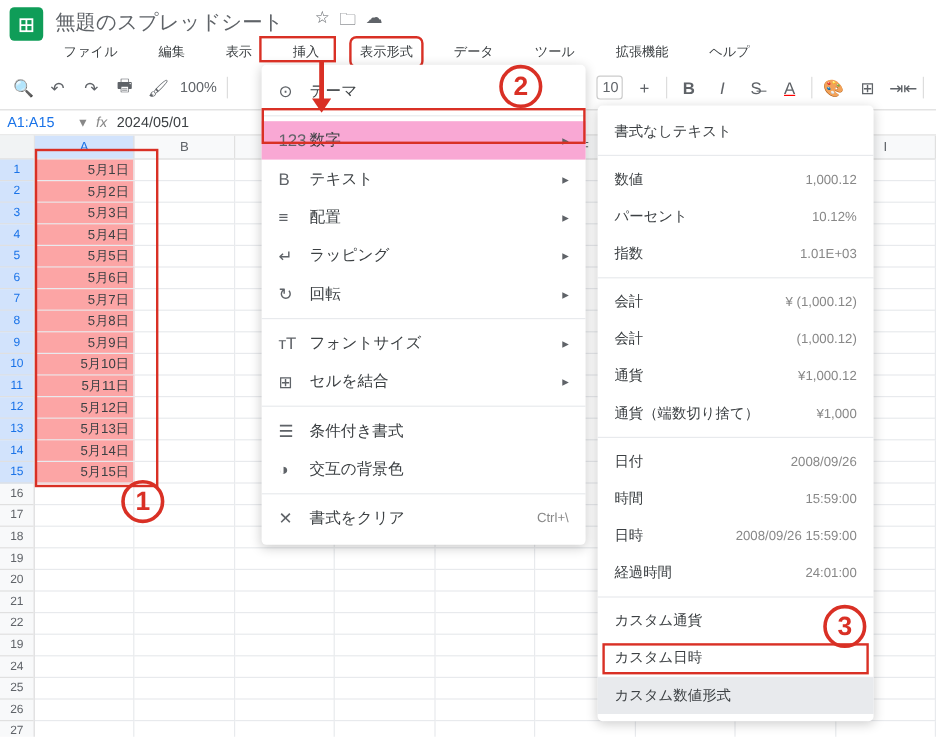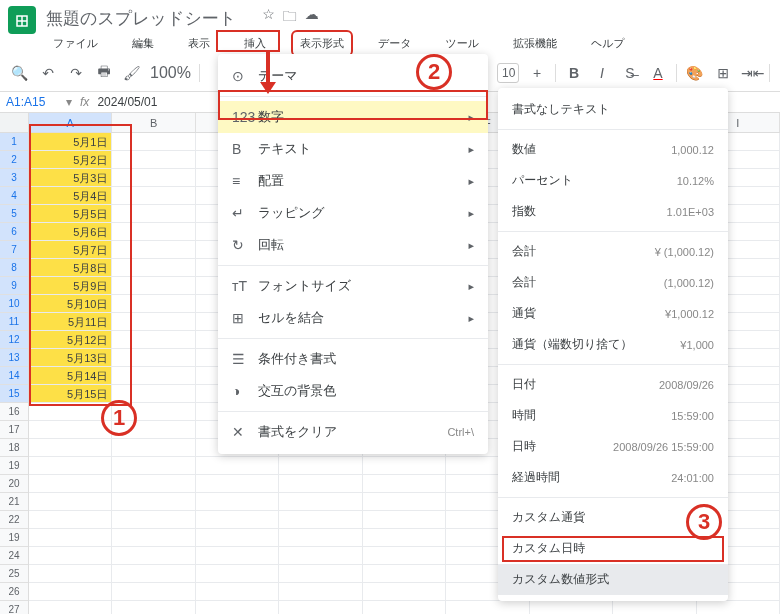--- a/index.html
+++ b/index.html
@@ -9,48 +9,48 @@
 .logo svg { fill: #fff; }
 .title-area { display: flex; flex-direction: column; }
 .doc-title { font-size: 17px; color: #5f6368; display: flex; align-items: center; gap: 26px; }
 .doc-title .icons { display: flex; gap: 8px; color: #5f6368; font-size: 14px; }
 .menubar { display: flex; gap: 20px; margin-top: 2px; font-size: 11px; }
 .menubar .mi { padding: 4px 7px; border-radius: 4px; cursor: pointer; }
 .menubar .mi.active { outline: 2px solid #d93025; }
 .toolbar { display: flex; align-items: center; gap: 8px; padding: 6px 10px; border-bottom: 1px solid #ddd; color: #5f6368; font-size: 14px; background: #fff; }
 .toolbar .tb { width: 20px; text-align: center; cursor: pointer; }
 .toolbar .sep { width: 1px; height: 18px; background: #ddd; }
-.toolbar .zoom { font-size: 16px; }
+.toolbar .zoom { font-size: 12px; }
 .toolbar .fontsize { width: 22px; border: 1px solid #ccc; padding: 2px 4px; font-size: 12px; text-align: center; border-radius: 3px; }
 .toolbar .right-group { display: flex; align-items: center; gap: 8px; margin-left: auto; }
 .name-box-row { display: flex; align-items: center; border-bottom: 1px solid #ddd; padding: 3px 6px; font-size: 12px; }
 .name-box { width: 60px; color: #1a73e8; }
 .fx { margin: 0 8px; color: #888; font-style: italic; }
 .grid-area { position: relative; display: flex; height: calc(100% - 106px); }
 .rowhdrs { display: flex; flex-direction: column; background: #f8f9fa; border-right: 1px solid #ddd; }
 .corner { height: 20px; width: 28px; border-bottom: 1px solid #ddd; background: #f1f3f4; }
 .rowhdr { height: 18px; width: 28px; font-size: 10px; color: #5f6368; text-align: center; line-height: 18px; border-bottom: 1px solid #e0e0e0; }
 .rowhdr.sel { background: #d2e3fc; color: #1a73e8; }
 .cols-data { flex: 1; overflow: hidden; }
 .colhdrs { display: flex; height: 20px; background: #f8f9fa; border-bottom: 1px solid #ddd; }
 .colhdr { width: 100px; font-size: 11px; text-align: center; line-height: 20px; border-right: 1px solid #e0e0e0; color: #5f6368; }
 .colhdr.sel { background: #d2e3fc; color: #1a73e8; }
 .rows { display: flex; flex-direction: column; }
 .row { display: flex; height: 18px; }
 .cell { width: 100px; border-right: 1px solid #e8eaed; border-bottom: 1px solid #e8eaed; font-size: 11px; padding: 0 4px; line-height: 18px; text-align: right; }
-.cell.sel { background: #fde047; }
+.cell.sel { background: #fca5a5; }
 
 
 .menu1 { position: absolute; top: 54px; left: 218px; width: 270px; background: #fff; box-shadow: 0 2px 10px rgba(0,0,0,.2); border-radius: 4px; padding: 6px 0; z-index: 10; }
 .menu1 .item { display: flex; align-items: center; padding: 7px 14px; font-size: 13px; cursor: pointer; position: relative; }
 .menu1 .item .ico { width: 26px; color: #5f6368; font-size: 14px; }
 .menu1 .item .lbl { flex: 1; }
 .menu1 .item .arrow { color: #5f6368; font-size: 11px; }
 .menu1 .item .shortcut { color: #888; font-size: 11px; }
-.menu1 .item.hov { background: #fef9c3; }
+.menu1 .item.hov { background: #f9a8d4; }
 .menu1 .div { height: 1px; background: #e8eaed; margin: 4px 0; }
 
 .menu2 { position: absolute; top: 88px; left: 498px; width: 230px; background: #fff; box-shadow: 0 2px 10px rgba(0,0,0,.2); border-radius: 4px; padding: 6px 0; z-index: 11; font-size: 12px; }
 .menu2 .item { display: flex; align-items: center; padding: 7px 14px; cursor: pointer; }
 .menu2 .item .lbl { flex: 1; }
 .menu2 .item .val { color: #888; font-size: 11px; }
 .menu2 .item.hov { background: #e8eaed; }
 .menu2 .div { height: 1px; background: #e8eaed; margin: 4px 0; }
 
 

